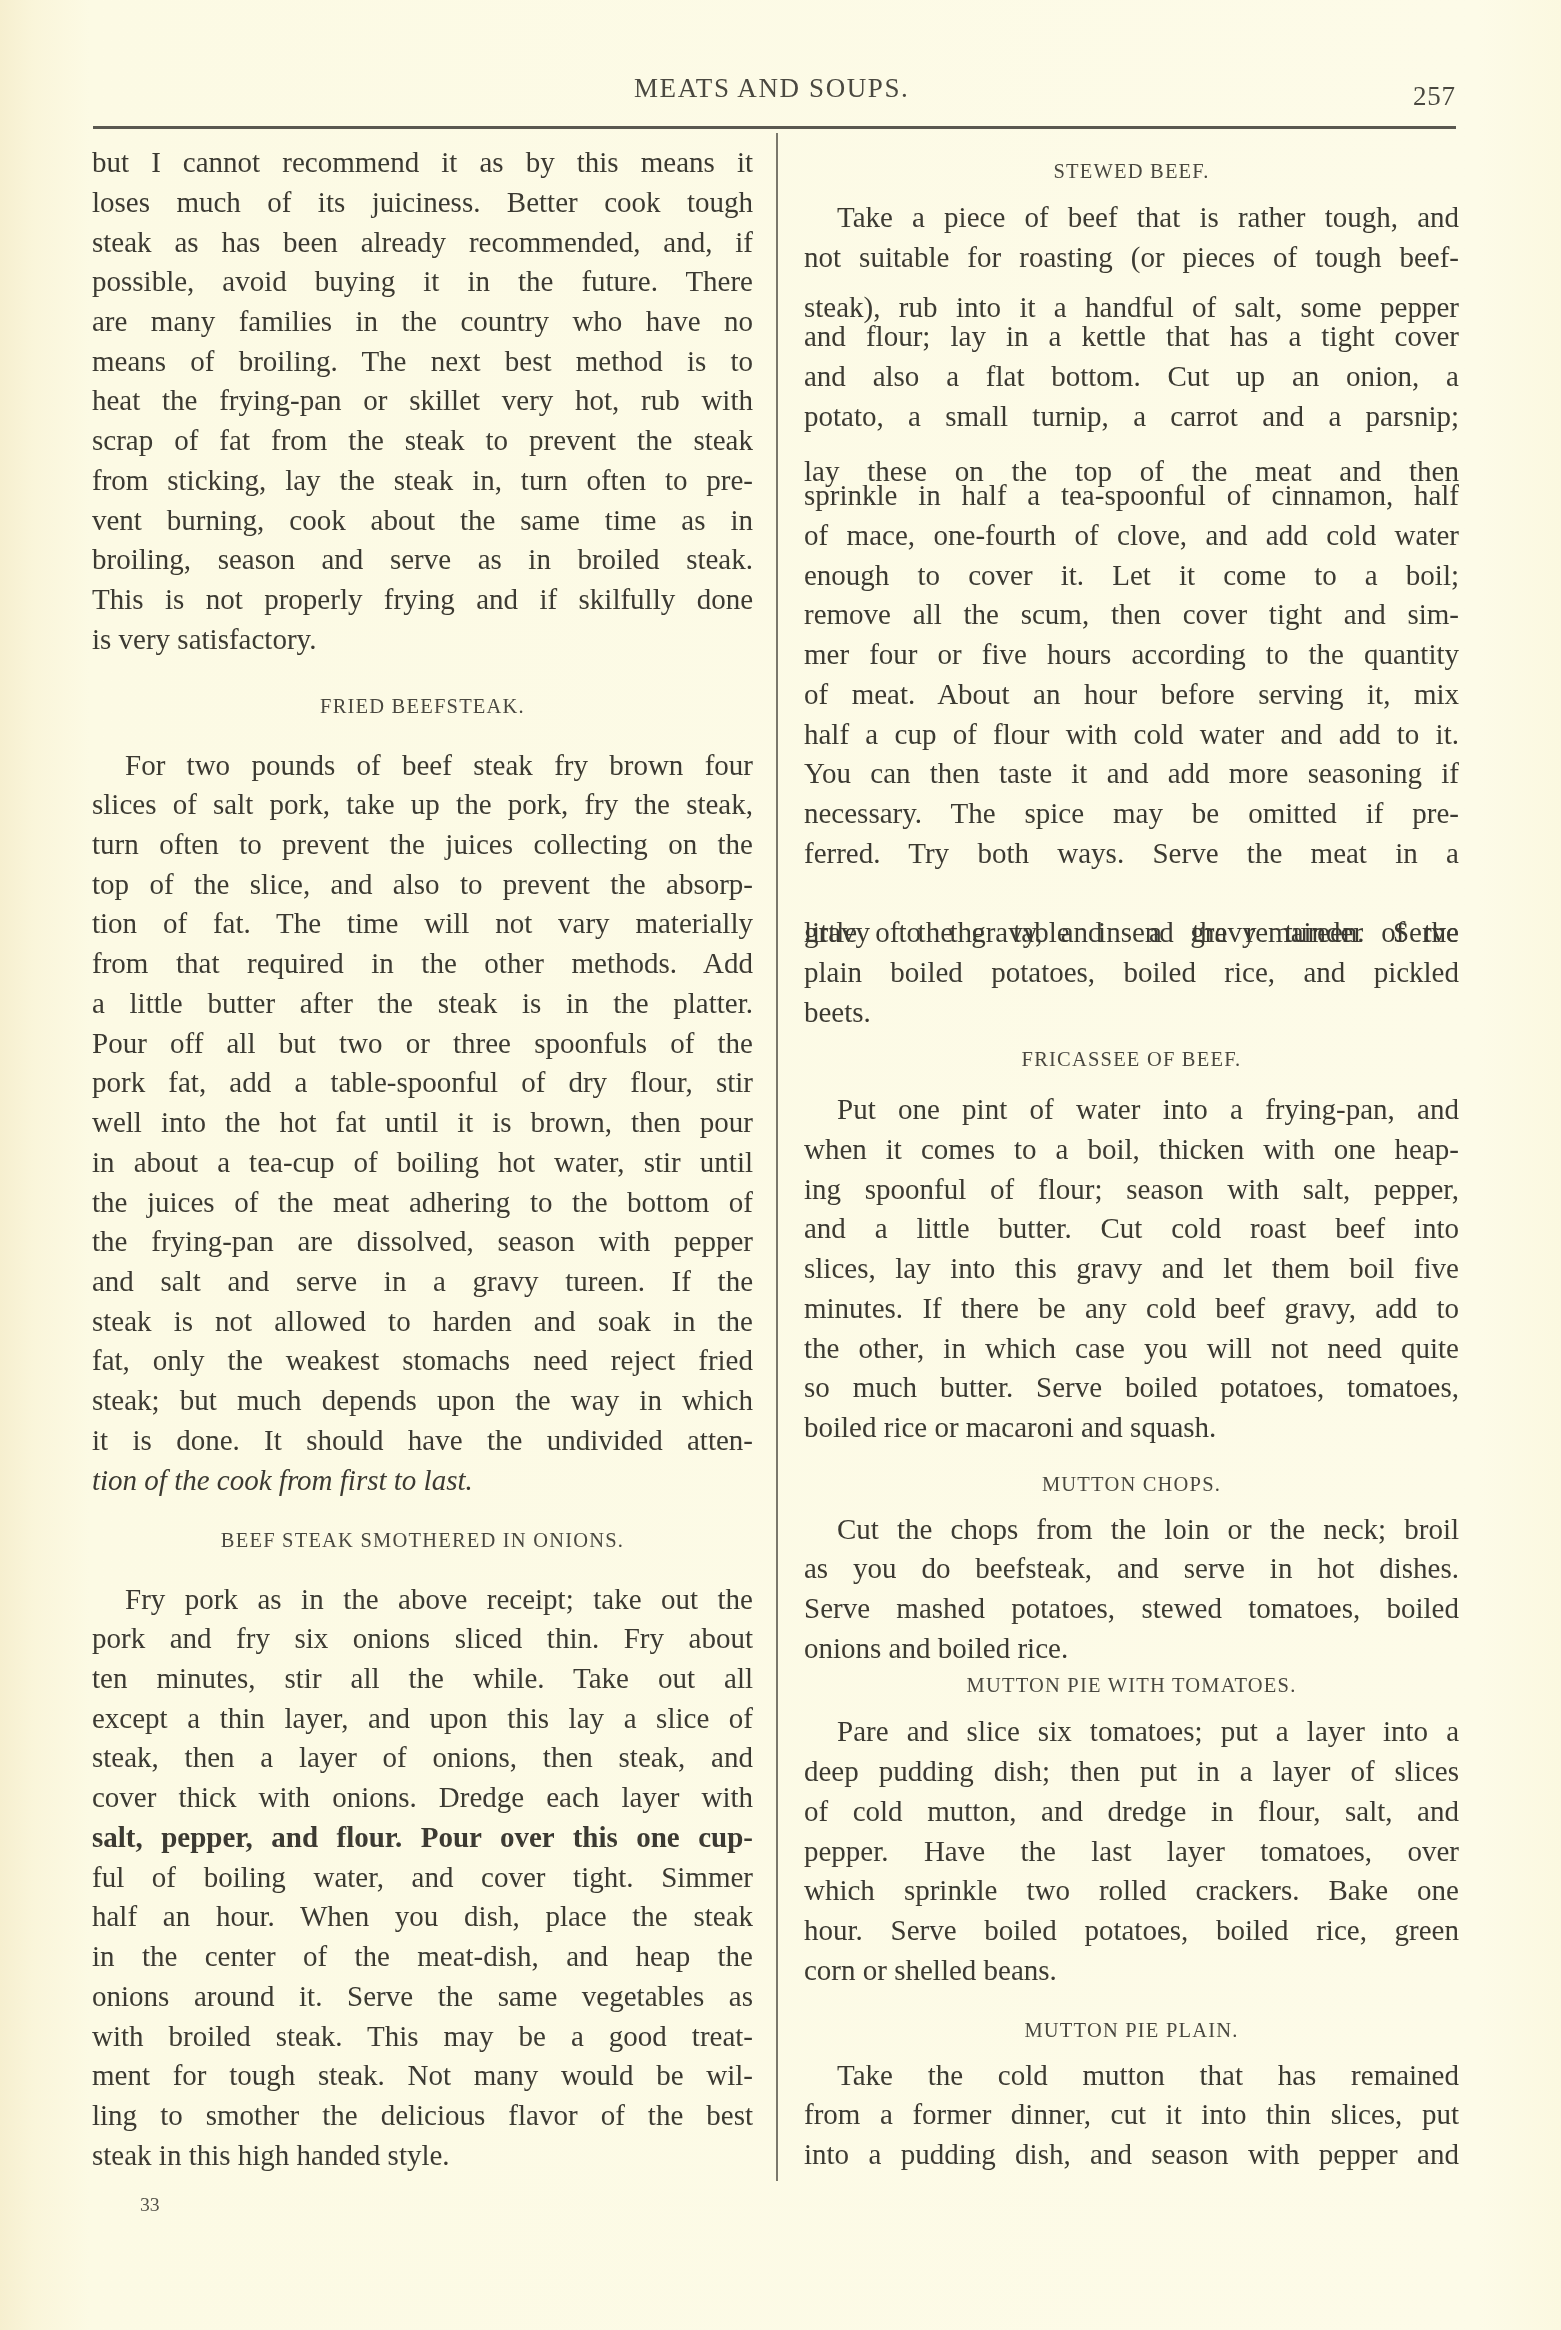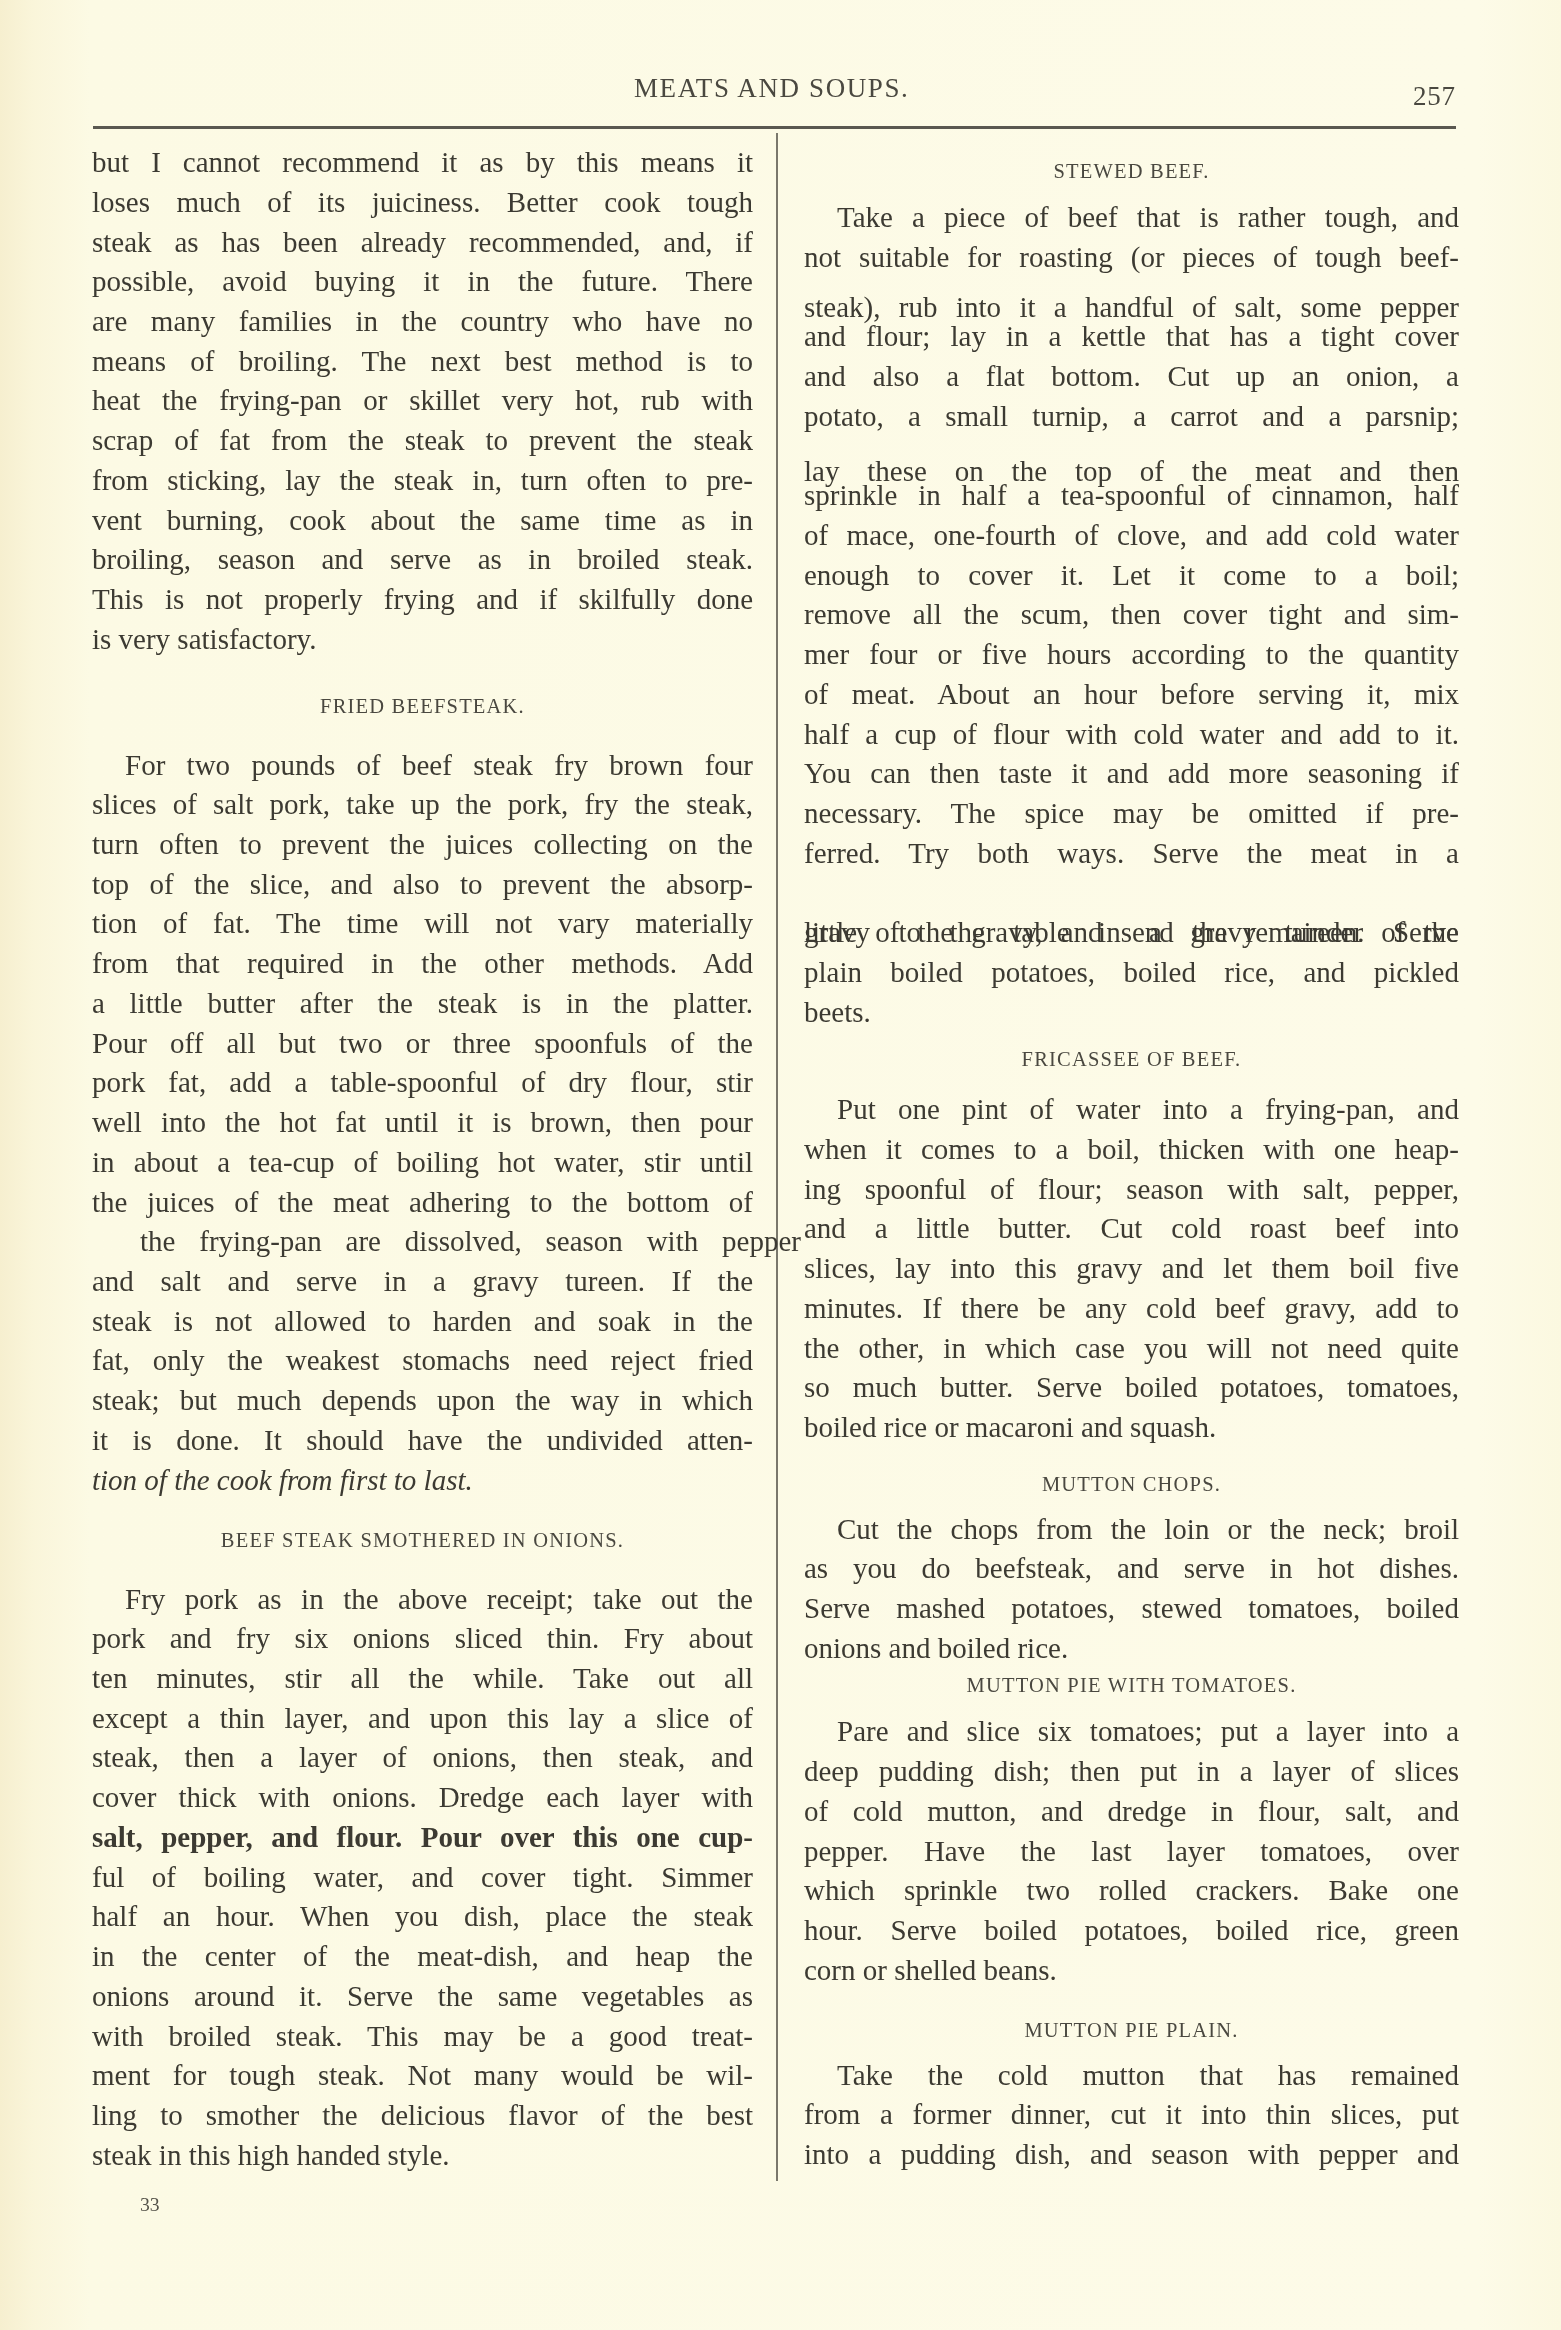--- a/index.html
+++ b/index.html
@@ -80,21 +80,21 @@
     <div class="line" style="top: 828px;">turn often to prevent the juices collecting on the</div>
     <div class="line" style="top: 868px;">top of the slice, and also to prevent the absorp-</div>
     <div class="line" style="top: 907px;">tion of fat. The time will not vary materially</div>
     <div class="line" style="top: 947px;">from that required in the other methods. Add</div>
     <div class="line" style="top: 987px;">a little butter after the steak is in the platter.</div>
     <div class="line" style="top: 1027px;">Pour off all but two or three spoonfuls of the</div>
     <div class="line" style="top: 1066px;">pork fat, add a table-spoonful of dry flour, stir</div>
     <div class="line" style="top: 1106px;">well into the hot fat until it is brown, then pour</div>
     <div class="line" style="top: 1146px;">in about a tea-cup of boiling hot water, stir until</div>
     <div class="line" style="top: 1186px;">the juices of the meat adhering to the bottom of</div>
-    <div class="line" style="top: 1225px; margin-left: 48px;">the frying-pan are dissolved, season with pepper</div>
+    <div class="line" style="top: 1225px;">the frying-pan are dissolved, season with pepper</div>
     <div class="line" style="top: 1265px;">and salt and serve in a gravy tureen. If the</div>
     <div class="line" style="top: 1305px;">steak is not allowed to harden and soak in the</div>
     <div class="line" style="top: 1344px;">fat, only the weakest stomachs need reject fried</div>
     <div class="line" style="top: 1384px;">steak; but much depends upon the way in which</div>
     <div class="line" style="top: 1424px;">it is done. It should have the undivided atten-</div>
     <div class="line last" style="top: 1464px; font-style: italic;">tion of the cook from first to last.</div>
     <div class="heading" style="top: 1528px;">BEEF STEAK SMOTHERED IN ONIONS.</div>
     <div class="line indent" style="top: 1583px;">Fry pork as in the above receipt; take out the</div>
     <div class="line" style="top: 1622px;">pork and fry six onions sliced thin. Fry about</div>
     <div class="line" style="top: 1662px;">ten minutes, stir all the while. Take out all</div>

